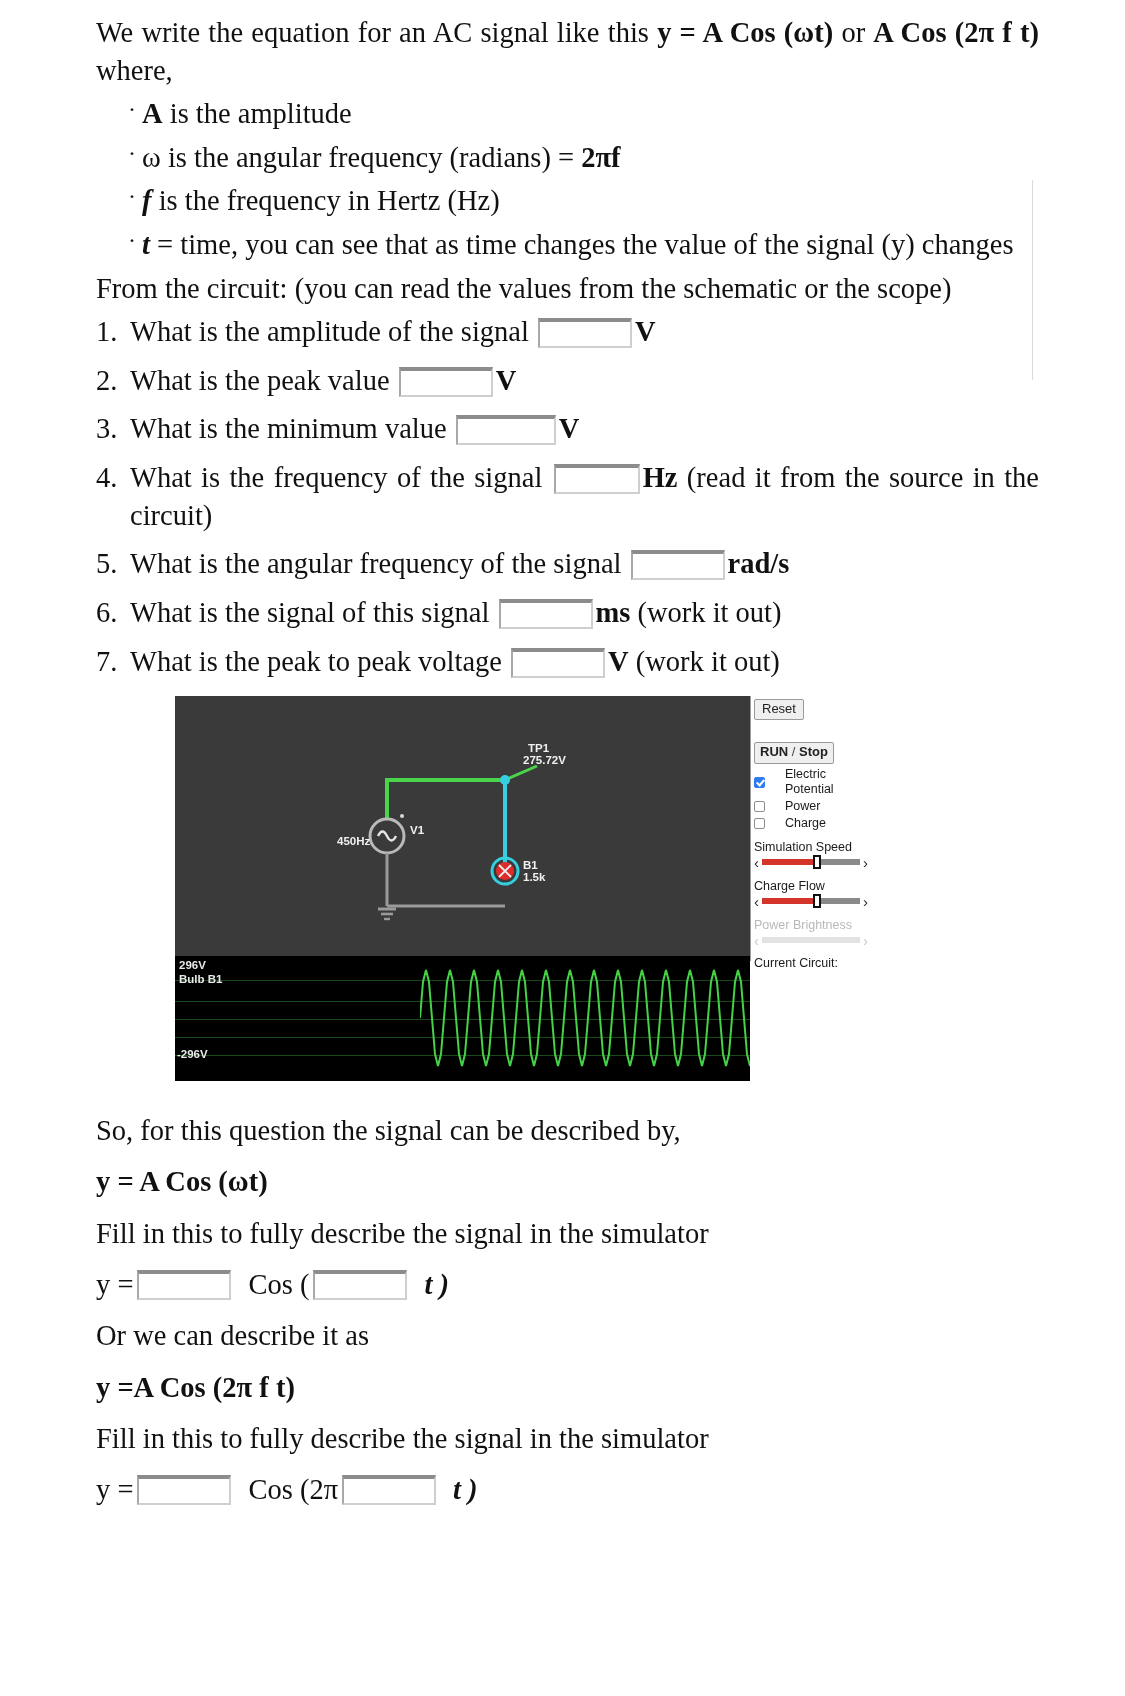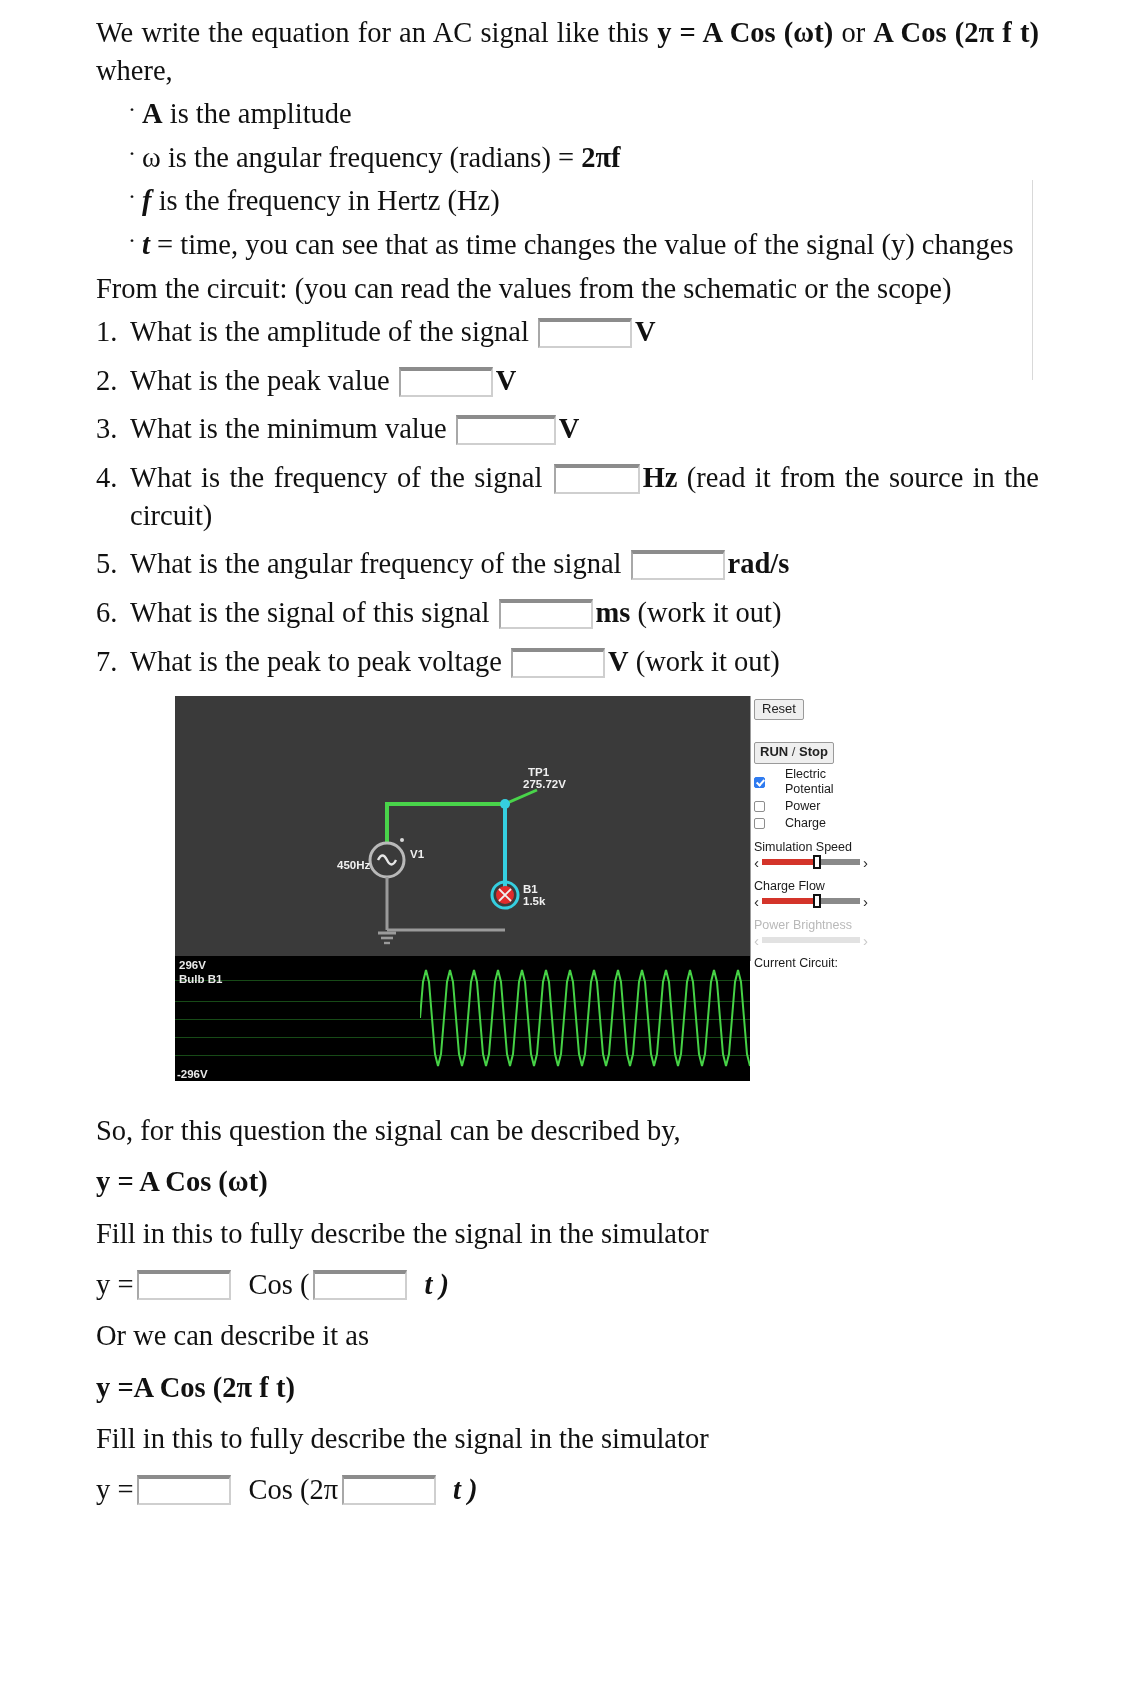--- a/index.html
+++ b/index.html
@@ -233,21 +233,21 @@
   .scope .wave{
     position:absolute;
     left:245px; top:6px;
     width:330px; height:112px;
     z-index:3;
   }
 
   
   .circuit{
     position:absolute;
-    left:0;top:0;width:642px;height:262px;margin-top:24px;
+    left:0;top:0;width:642px;height:262px;
   }
   .clabel{
     position:absolute;
     color:#f0f0f0;
     font-size:11.5px;
     font-weight:bold;
     font-family:"Liberation Sans","DejaVu Sans",sans-serif;
     white-space:nowrap;
     z-index:5;
     line-height:1.05;
@@ -413,21 +413,21 @@
 
     <div class="scope">
       <div class="gridline" style="top:24px;"></div>
       <div class="gridline" style="top:45px;"></div>
       <div class="gridline" style="top:63px;"></div>
       <div class="gridline" style="top:81px;"></div>
       <div class="gridline" style="top:99px;"></div>
 
       <div class="glabel" style="left:4px;top:3px;">296V</div>
       <div class="glabel" style="left:4px;top:17px;">Bulb B1</div>
-      <div class="glabel" style="left:2px;top:112px;">-296V</div>
+      <div class="glabel" style="left:2px;top:92px;">-296V</div>
 
       <svg class="wave" viewBox="0 0 330 112" preserveAspectRatio="none">
         <polyline fill="none" stroke="#46d246" stroke-width="2" points="0,56 3,20 6,8 9,20 12,56 15,92 18,104 21,92 24,56 27,20 30,8 33,20 36,56 39,92 42,104 45,92 48,56 51,20 54,8 57,20 60,56 63,92 66,104 69,92 72,56 75,20 78,8 81,20 84,56 87,92 90,104 93,92 96,56 99,20 102,8 105,20 108,56 111,92 114,104 117,92 120,56 123,20 126,8 129,20 132,56 135,92 138,104 141,92 144,56 147,20 150,8 153,20 156,56 159,92 162,104 165,92 168,56 171,20 174,8 177,20 180,56 183,92 186,104 189,92 192,56 195,20 198,8 201,20 204,56 207,92 210,104 213,92 216,56 219,20 222,8 225,20 228,56 231,92 234,104 237,92 240,56 243,20 246,8 249,20 252,56 255,92 258,104 261,92 264,56 267,20 270,8 273,20 276,56 279,92 282,104 285,92 288,56 291,20 294,8 297,20 300,56 303,92 306,104 309,92 312,56 315,20 318,8 321,20 324,56 327,92 330,104"></polyline>
       </svg>
     </div>
   </div>
 
   <div class="after">
     <div class="row">So, for this question the signal can be described by,</div>
     <div class="row eq">y = A Cos (ωt)</div>

